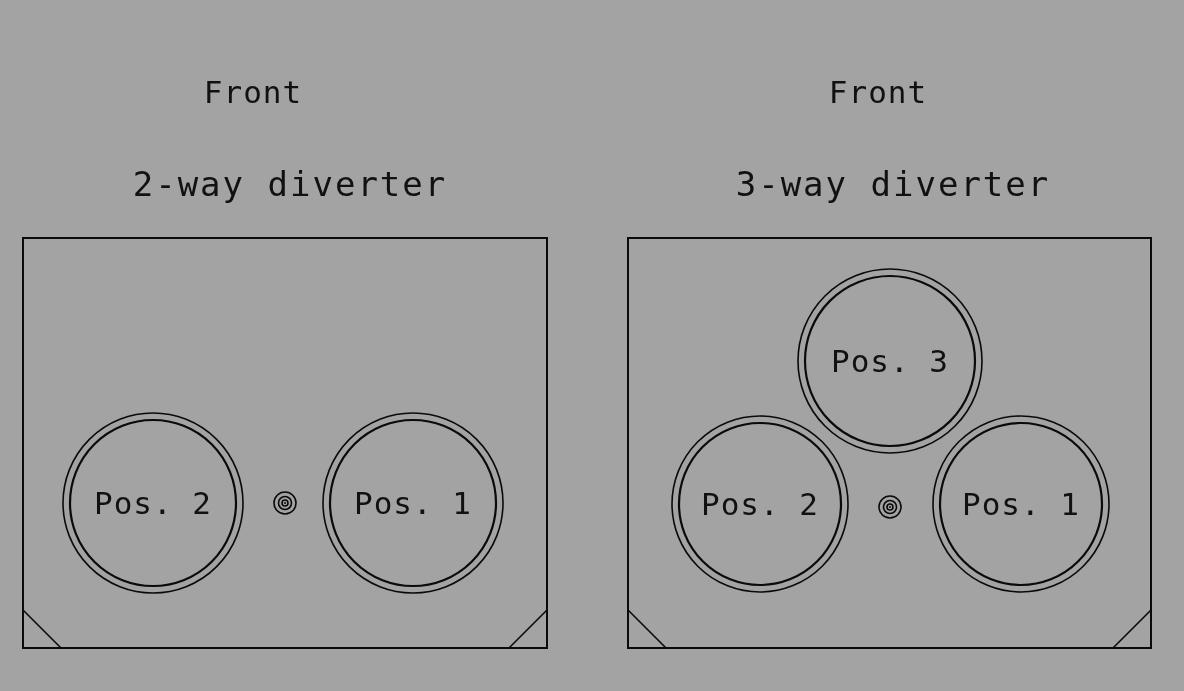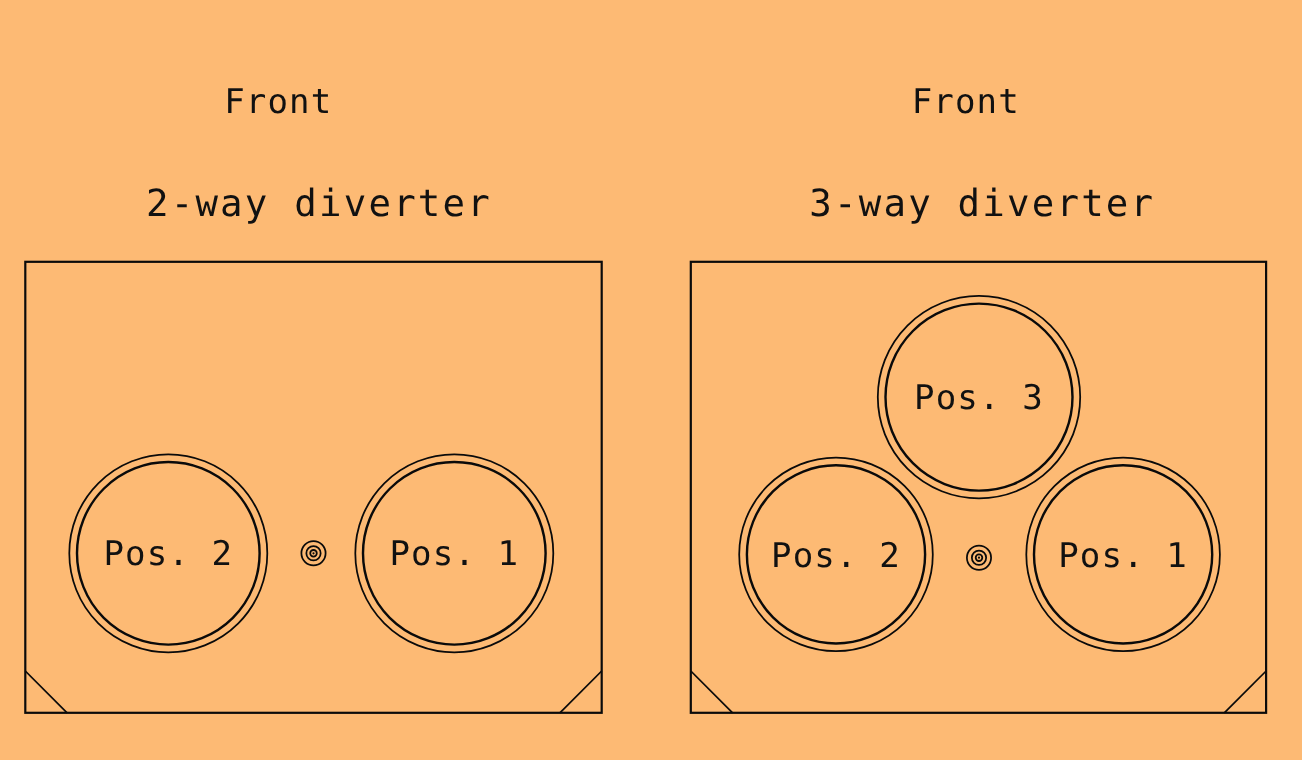--- a/index.html
+++ b/index.html
@@ -7,21 +7,21 @@
     padding: 0;
     background: #ffffff;
     width: 1184px;
     height: 691px;
     overflow: hidden;
   }
   .canvas {
     position: relative;
     width: 1184px;
     height: 691px;
-    background: #fdba74;
+    background: #a3a3a3;
   }
   svg { display: block; }
 
   
   .outline {
     fill: none;
     stroke: #0a0a0a;
     stroke-width: 2;
   }
   .ring-outer {

